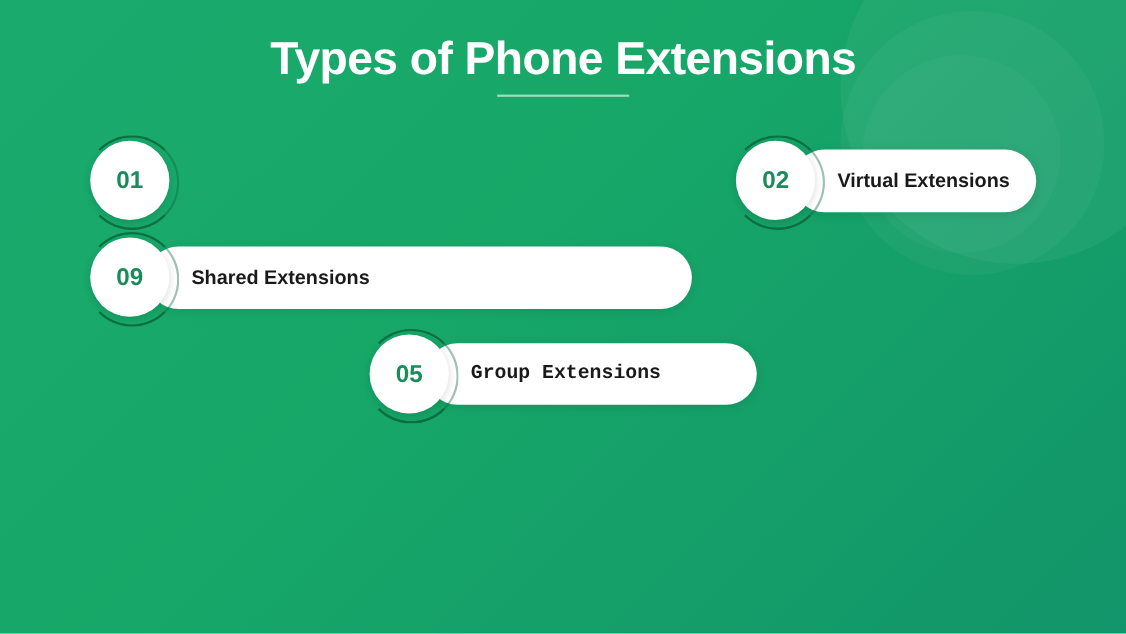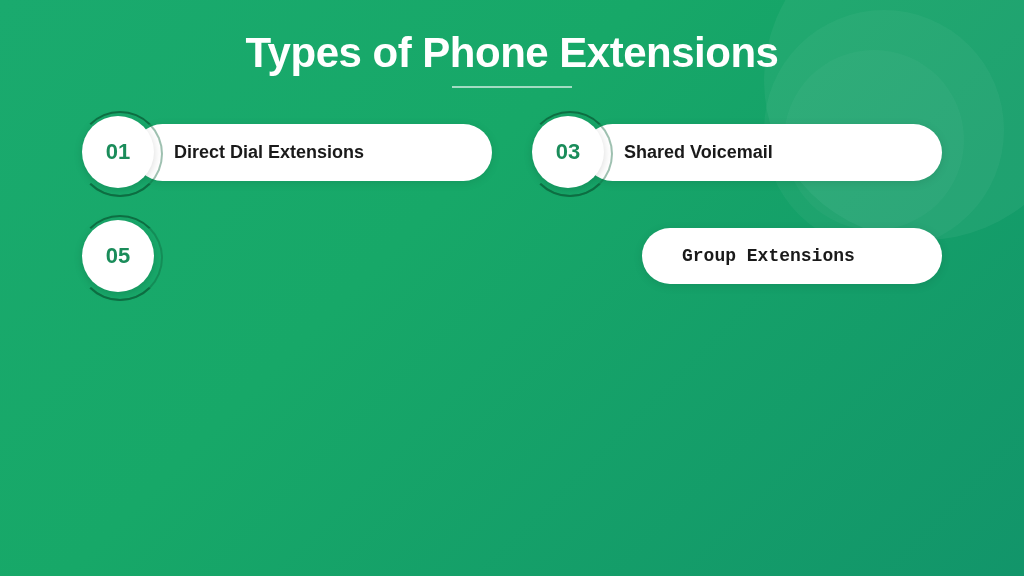--- a/index.html
+++ b/index.html
@@ -42,20 +42,21 @@
 
     .page-container {
       width: 1024px;
       height: 576px;
       display: flex;
       flex-direction: column;
       align-items: center;
       padding: 30px 60px 20px;
       position: relative;
       z-index: 1;
+      gap: 12px;
     }
 
     .title-section {
       text-align: center;
       margin-bottom: 8px;
     }
 
     .page-title {
       font-size: 42px;
       font-weight: 800;
@@ -66,21 +67,21 @@
 
     .title-divider {
       width: 120px;
       height: 2px;
       background: rgba(255,255,255,0.6);
       margin: 10px auto 0;
     }
 
     .items-grid {
       display: grid;
-      grid-template-columns: 1fr 1fr;
+      grid-template-columns: 1fr;
       grid-template-rows: auto auto auto;
       gap: 16px 40px;
       margin-top: 20px;
       width: 100%;
       max-width: 860px;
     }
 
     .item-card {
       display: flex;
       align-items: center;
@@ -142,21 +143,21 @@
       margin-left: -20px;
       font-size: 18px;
       font-weight: 600;
       color: #1a1a1a;
       white-space: nowrap;
       box-shadow: 0 2px 10px rgba(0,0,0,0.1);
     }
 
     .item-center {
       grid-column: 1 / 3;
-      justify-content: space-between;
+      justify-content: center;
     }
 
     .item-center .item-label-pill {
       max-width: 300px;
       font-family: Liberation Mono, monospace;
     }
   </style>
 </head>
 <body>
 
@@ -170,29 +171,34 @@
     <h1 class="page-title">Types of Phone Extensions</h1>
     <div class="title-divider"></div>
   </div>
 
   <div class="items-grid">
 
     <div class="item-card">
       <div class="item-number-badge">
         <span class="badge-number">01</span>
       </div>
-      <div class="item-label-pill">Direct Dial Extensions</div>
-    </div>
-
-
-    <div class="item-card">
-      <div class="item-number-badge">
-        <span class="badge-number">03</span>
-      </div>
-      <div class="item-label-pill">Shared Voicemail</div>
+    </div>
+
+    <div class="item-card">
+      <div class="item-number-badge">
+        <span class="badge-number">02</span>
+      </div>
+      <div class="item-label-pill">Virtual Extensions</div>
+    </div>
+
+    <div class="item-card">
+      <div class="item-number-badge">
+        <span class="badge-number">09</span>
+      </div>
+      <div class="item-label-pill">Shared Extensions</div>
     </div>
 
     <div class="item-card">
     </div>
 
     <div class="item-card item-center">
       <div class="item-number-badge">
         <span class="badge-number">05</span>
       </div>
       <div class="item-label-pill">Group Extensions</div>

